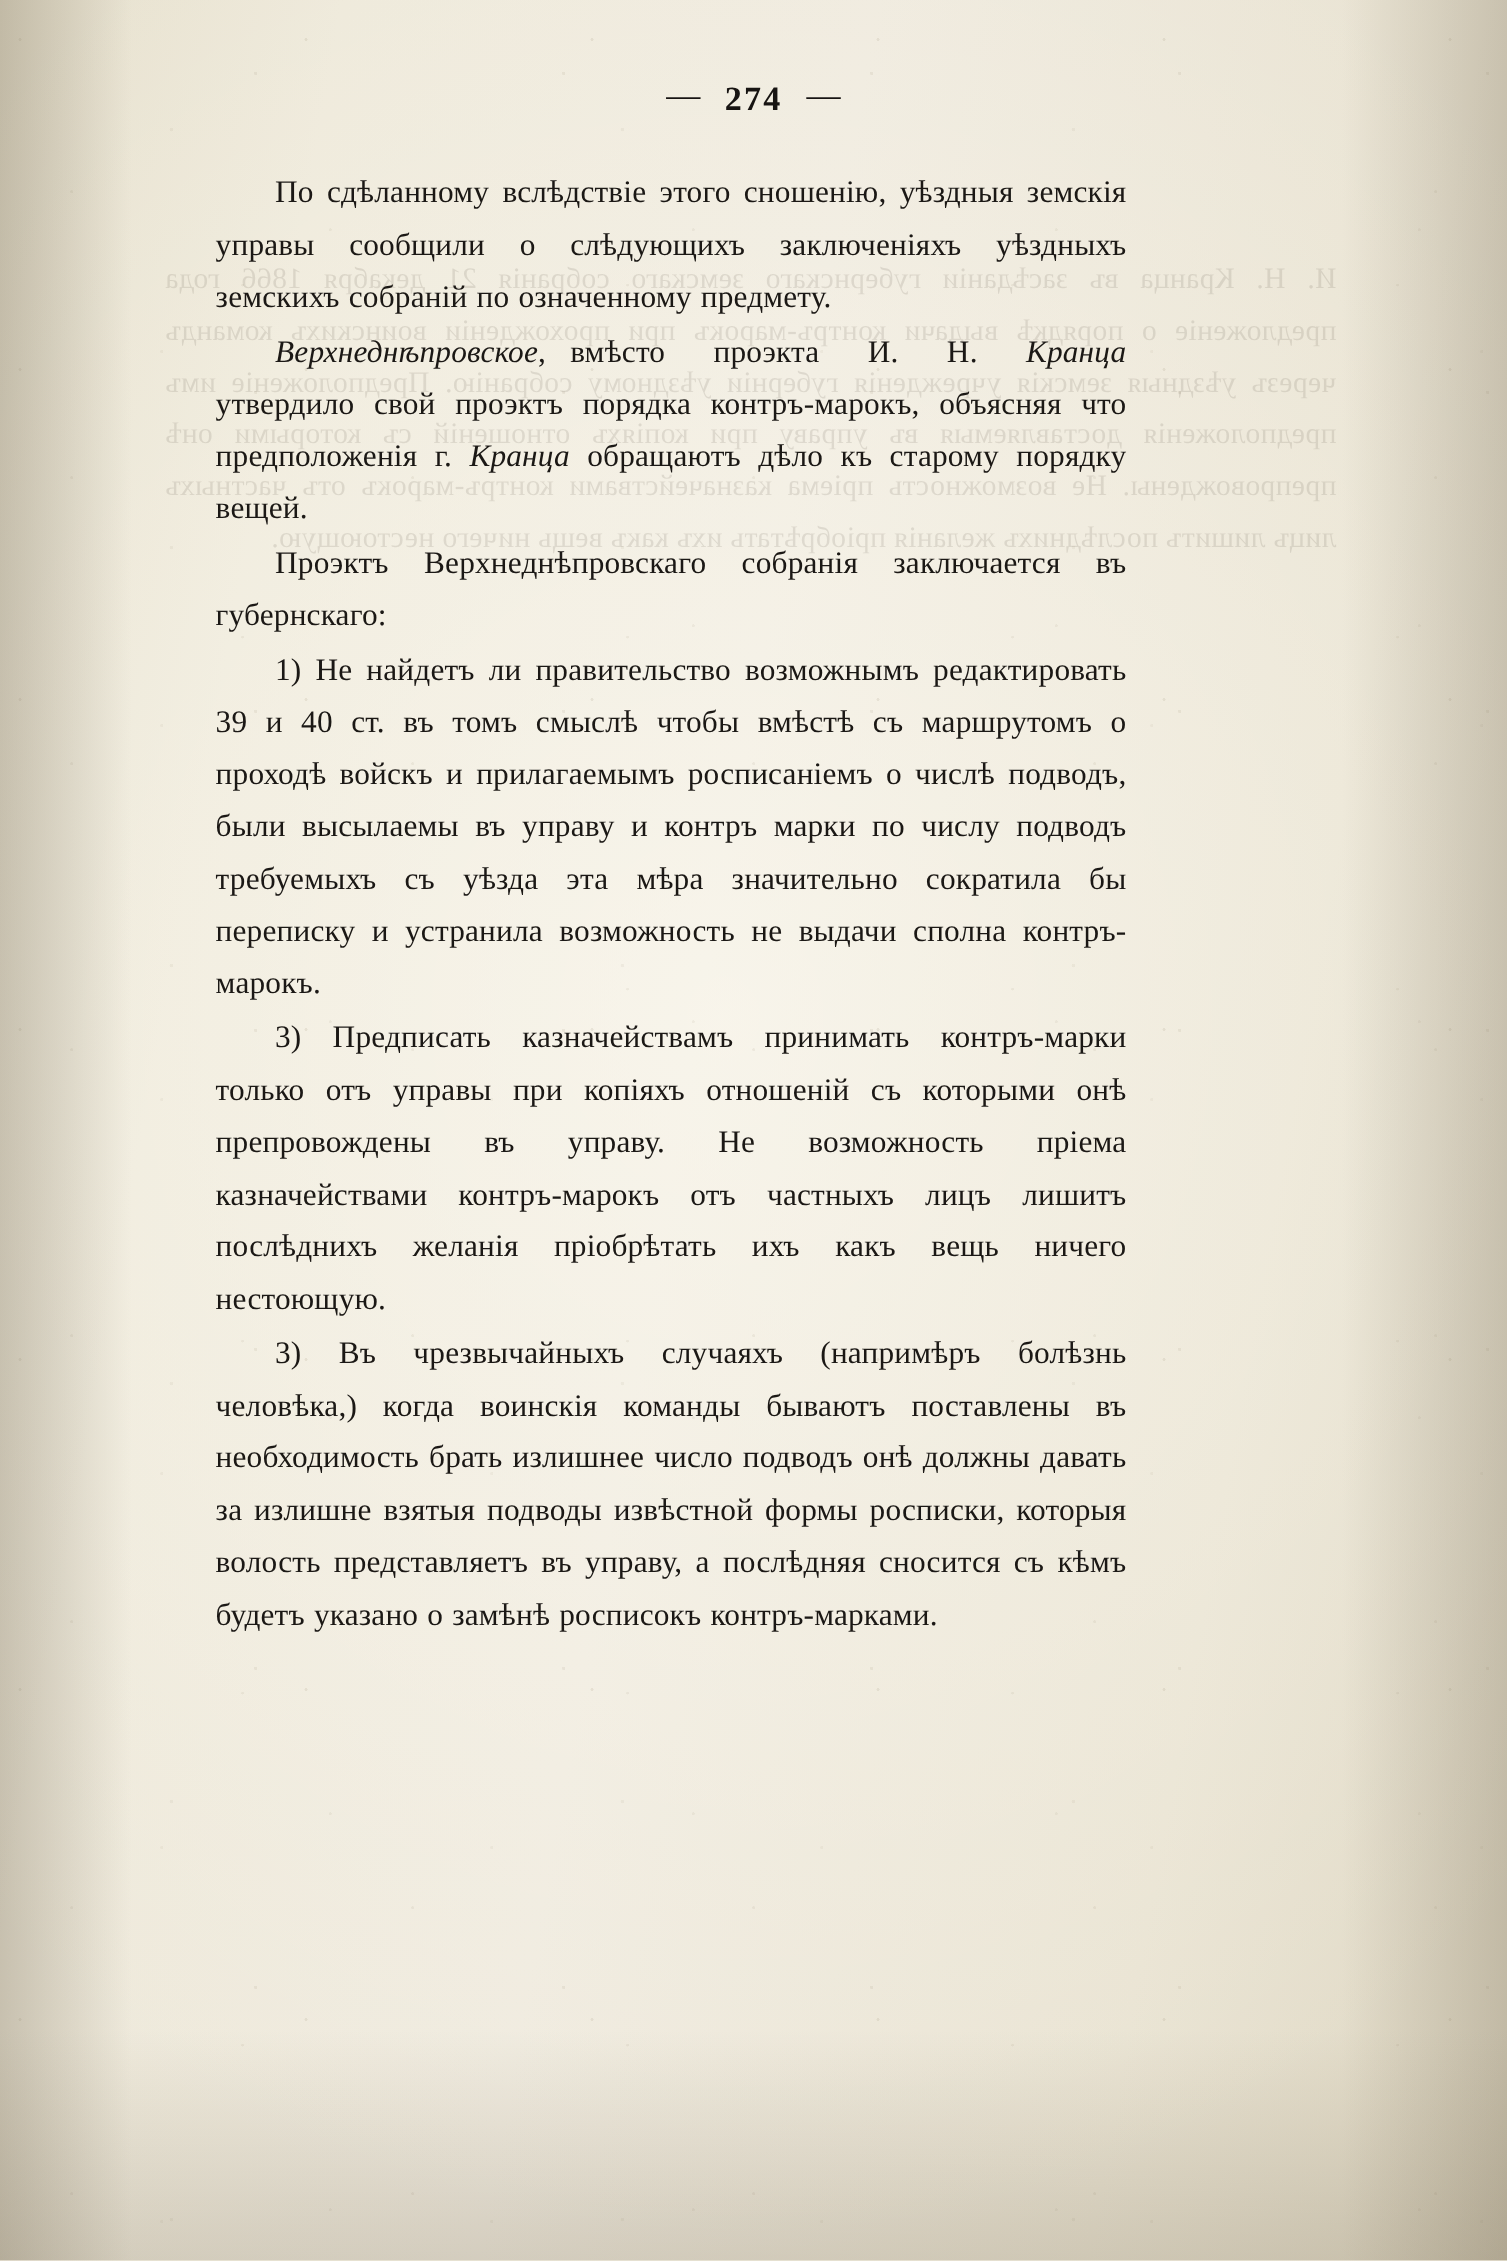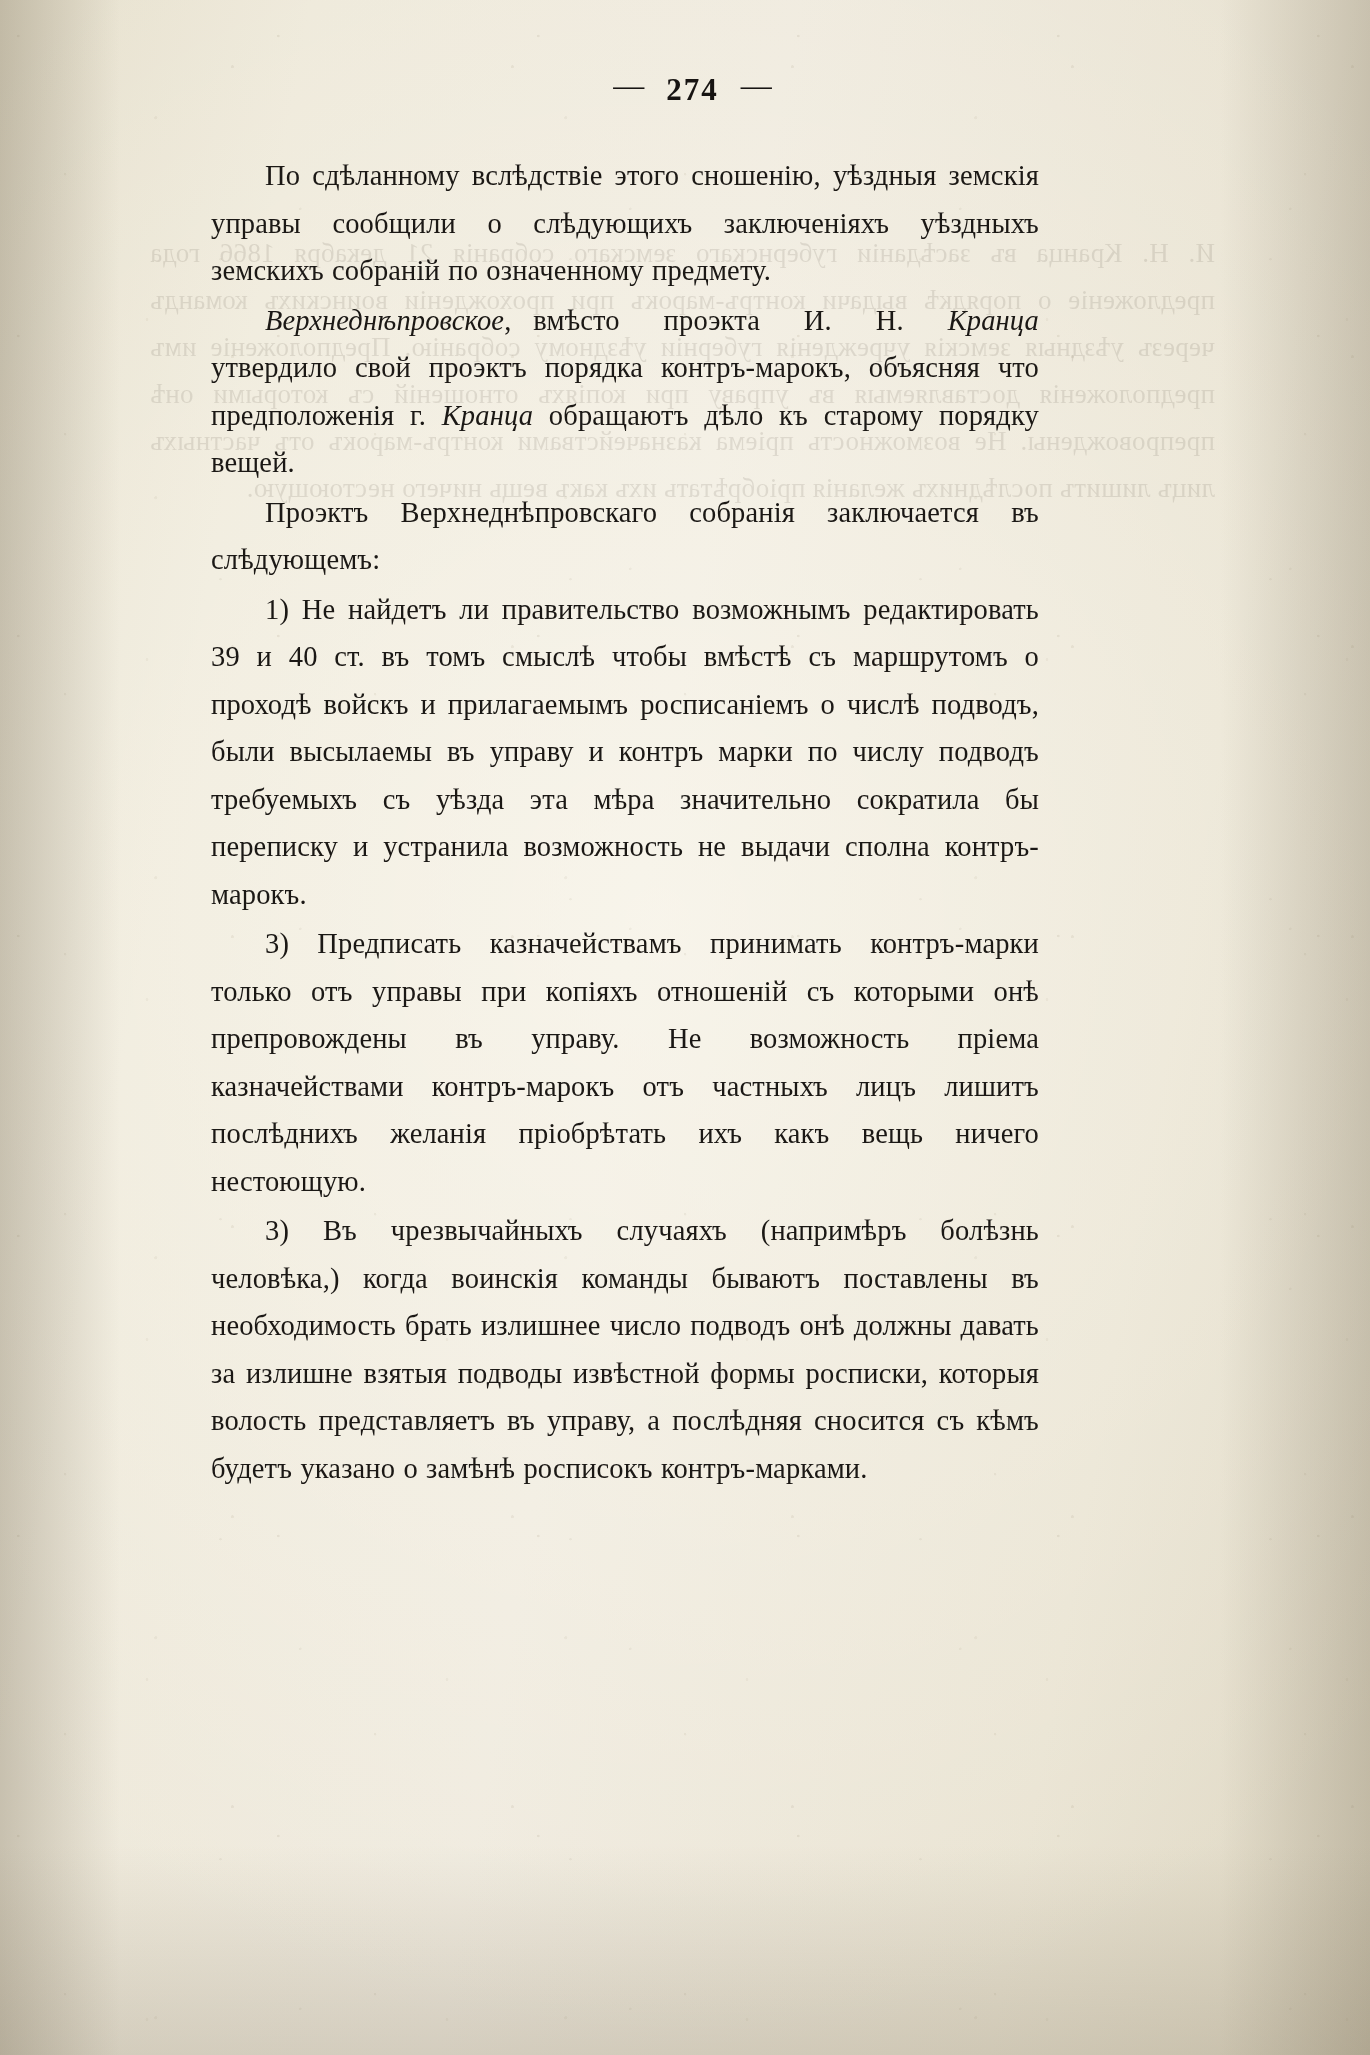--- a/index.html
+++ b/index.html
@@ -73,21 +73,20 @@
     text-align: justify;
     letter-spacing: 0.3px;
     filter: blur(0.4px);
     pointer-events: none;
     user-select: none;
   }
 
   .page {
     position: absolute;
     inset: 0;
-    margin-left: 15px;
   }
 
   .folio {
     position: absolute;
     top: 72px;
     left: 0;
     width: 100%;
     text-align: center;
     font-size: 31px;
     letter-spacing: 2px;
@@ -137,21 +136,21 @@
   <div class="folio">
     <span class="dash">—</span><span>274</span><span class="dash">—</span>
   </div>
 
   <div class="body-text">
 
     <p class="para">По сдѣланному вслѣдствіе этого сношенію, уѣздныя земскія управы сообщили о слѣдующихъ заключеніяхъ уѣздныхъ земскихъ собраній по означенному предмету.</p>
 
     <p class="para"><em>Верхнеднѣпровское</em>, вмѣсто&nbsp; проэкта&nbsp; И.&nbsp; Н.&nbsp; <em>Кранца</em> утвердило свой проэктъ порядка контръ-марокъ, объясняя что предположенія г. <em>Кранца</em> обращаютъ дѣло къ старому порядку вещей.</p>
 
-    <p class="para">Проэктъ Верхнеднѣпровскаго собранія заключается въ слѣдующемъ:</p>
+    <p class="para">Проэктъ Верхнеднѣпровскаго собранія заключается въ губернскаго:</p>
 
     <p class="para">1) Не найдетъ ли правительство возможнымъ редактировать 39 и 40 ст. въ томъ смыслѣ чтобы вмѣстѣ съ маршрутомъ о проходѣ войскъ и прилагаемымъ росписаніемъ о числѣ подводъ, были высылаемы въ управу и контръ марки по числу подводъ требуемыхъ съ уѣзда эта мѣра значительно сократила бы переписку и устранила возможность не выдачи сполна контръ-марокъ.</p>
 
     <p class="para">3) Предписать казначействамъ принимать контръ-марки только отъ управы при копіяхъ отношеній съ которыми онѣ препровождены въ управу. Не возможность пріема казначействами контръ-марокъ отъ частныхъ лицъ лишитъ послѣднихъ желанія пріобрѣтать ихъ какъ вещь ничего нестоющую.</p>
 
     <p class="para">3) Въ чрезвычайныхъ случаяхъ (напримѣръ болѣзнь человѣка,) когда воинскія команды бываютъ поставлены въ необходимость брать излишнее число подводъ онѣ должны давать за излишне взятыя подводы извѣстной формы росписки, которыя волость представляетъ въ управу, а послѣдняя сносится съ кѣмъ будетъ указано о замѣнѣ росписокъ контръ-марками.</p>
 
   </div>
 </div>
 

